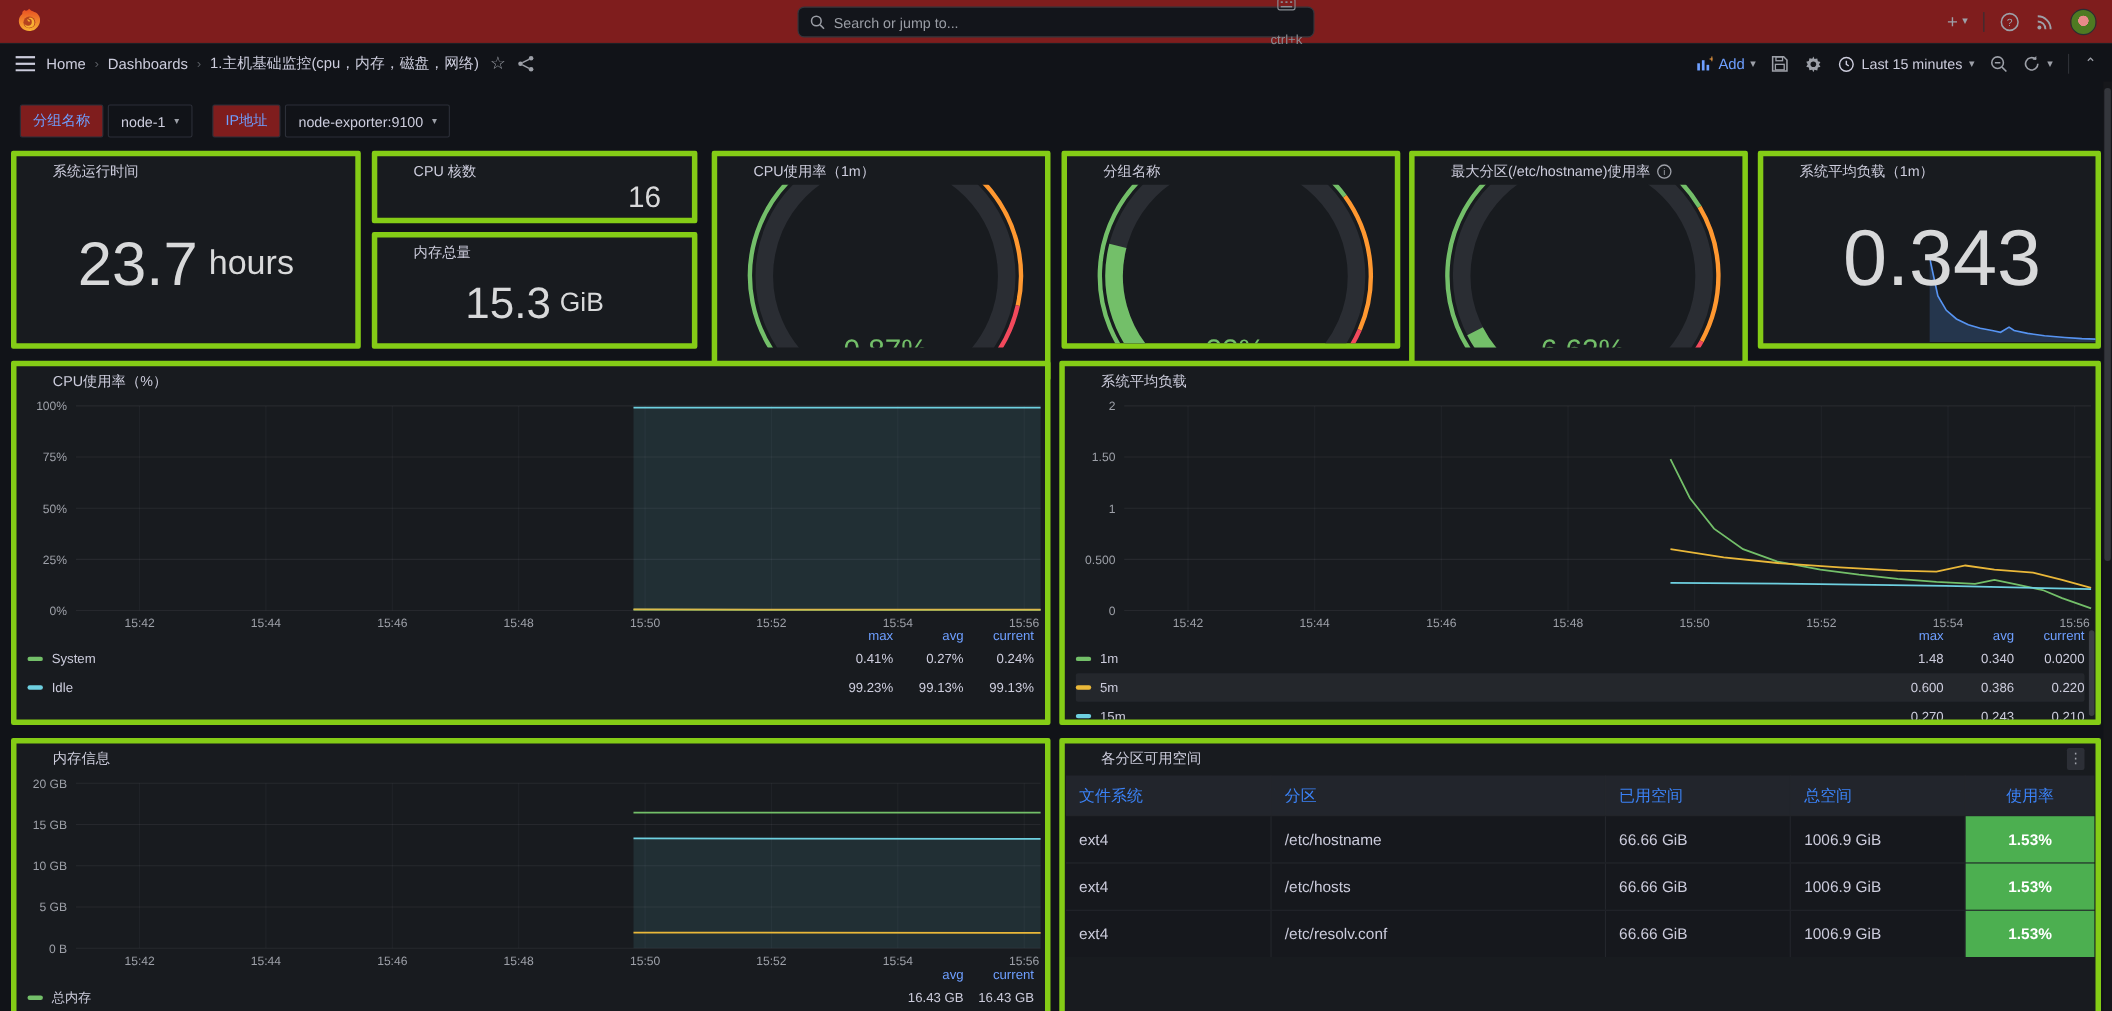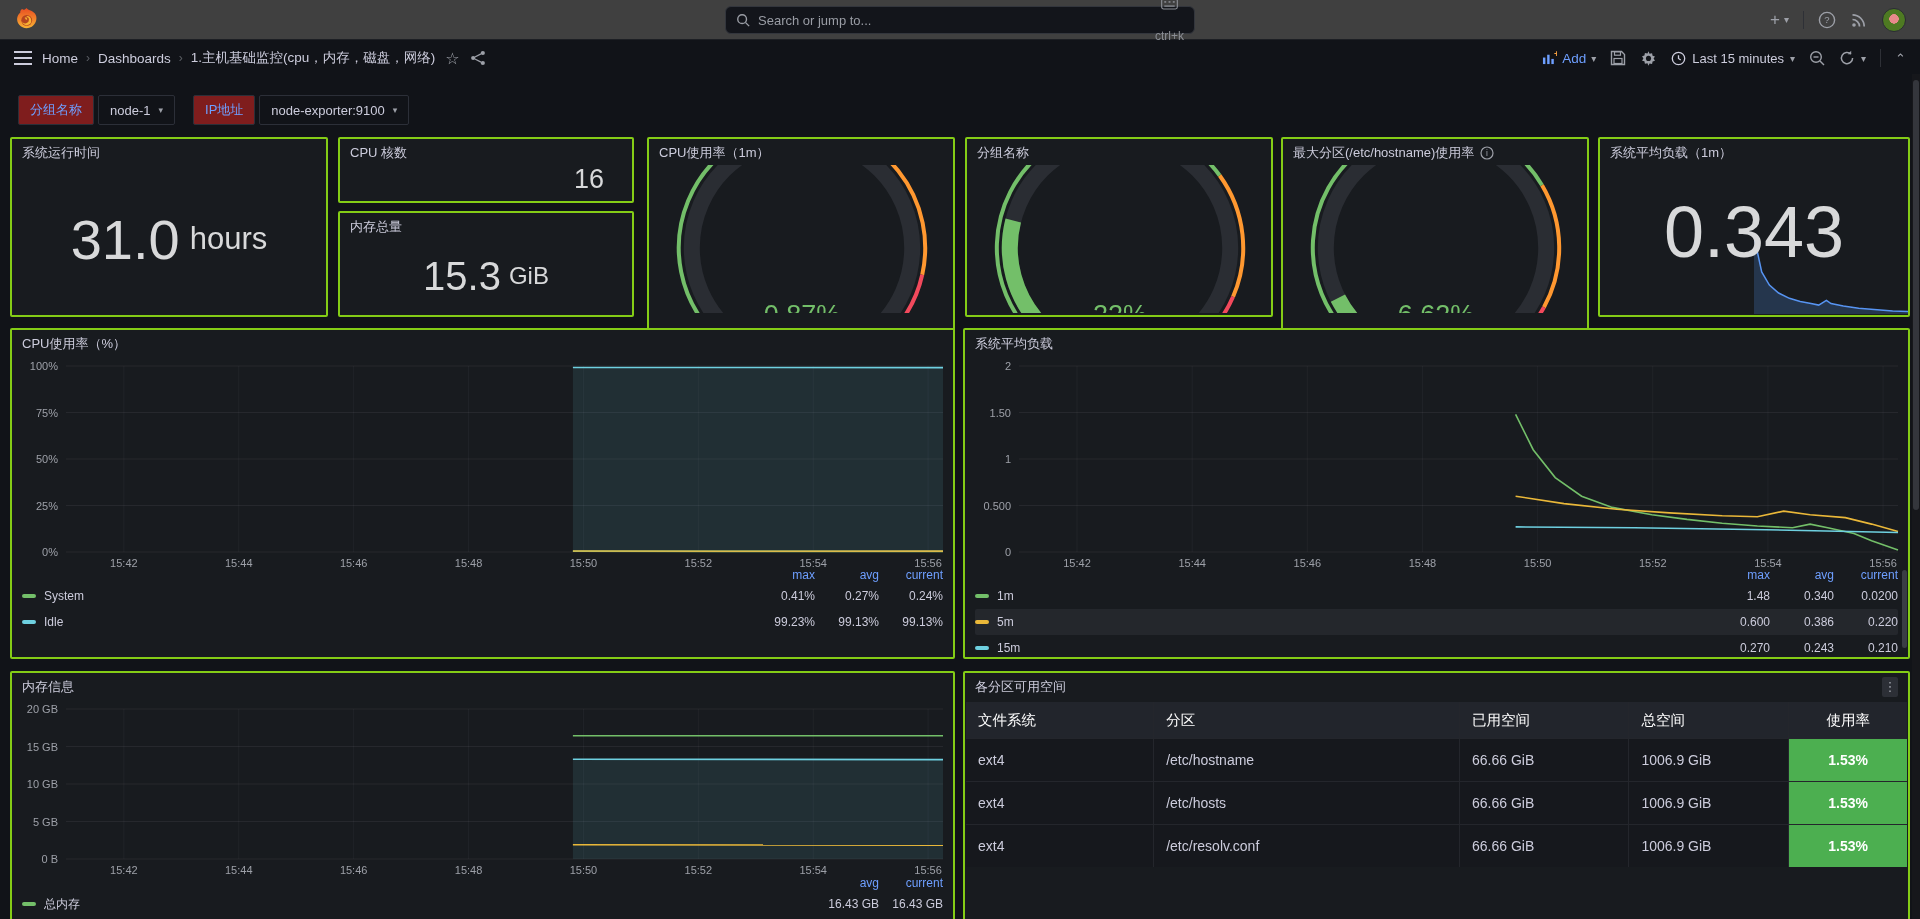--- a/index.html
+++ b/index.html
@@ -1,21 +1,21 @@
 <!DOCTYPE html>
 <html><head>
 <meta charset="utf-8">
 <style>
   * { margin:0; padding:0; box-sizing:border-box; }
   html,body { width:1920px; height:919px; overflow:hidden; background:#111318;
     font-family:"Liberation Sans","DejaVu Sans",sans-serif; color:#ccccdc; }
   #app { position:relative; width:1920px; height:919px; }
 
   
-  .topnav { position:absolute; left:0; top:0; width:100%; height:40px; background:#404040;
+  .topnav { position:absolute; left:0; top:0; width:100%; height:40px; background:#7f1d1d;
     border-bottom:1px solid #1d1f24; display:flex; align-items:center; padding:0 14px; }
   .logo { width:25px; height:25px; }
   .searchbox { position:absolute; left:50%; top:6px; transform:translateX(-50%); width:470px; height:28px;
     background:#13151b; border:1px solid #33363d; border-radius:6px; display:flex; align-items:center;
     padding:0 10px; gap:8px; color:#9a9da5; font-size:13px; cursor:text; }
   .searchbox .ph { flex:1; }
   .kbd-hint { display:flex; align-items:center; gap:19px; color:#8a8d94; font-size:12px;flex-direction:column; }
   .nav-right { margin-left:auto; display:flex; align-items:center; gap:14px; }
   .icon { color:#9da0a8; display:inline-flex; align-items:center; justify-content:center; }
   .vdiv { width:1px; height:18px; background:#2e3036; }
@@ -36,21 +36,21 @@
   
   .vars { position:absolute; left:18px; top:95px; display:flex; gap:18px; }
   .var-group { display:flex; gap:4px; }
   .var-box { height:30px; display:flex; align-items:center; padding:0 11px; font-size:13px;
     border:1px solid #2c2f38; border-radius:2px; background:#7f1d1d; }
   .var-label { color:#6e9fff; }
   .var-value { color:#ccccdc; background:#111318; gap:8px; cursor:pointer; }
   .var-value .chev { font-size:9px; }
 
   
-  .panel { position:absolute; background:#181b1f; border:2px solid #84cc16; border-radius:2px; overflow:hidden; }
+  .panel { position:absolute; background:#181b1f; border:5px solid #84cc16; border-radius:2px; overflow:hidden;padding-left:23px; }
   .ptitle { height:28px; line-height:28px; padding:0 10px; font-size:13px; color:#ccccdc; white-space:nowrap;
     display:flex; align-items:center; gap:6px; }
   .big-center { position:absolute; left:0; right:0; top:24px; bottom:0; display:flex;
     align-items:center; justify-content:center; color:#d8d9da; }
   .unit { font-weight:500; }
   .gaugebox { position:absolute; left:0; right:0; top:26px; bottom:4px; }
   .spark { position:absolute; left:50%; right:1px; bottom:1px; height:84px; }
   .statnum { position:relative; z-index:2;text-align:right; }
 
   
@@ -66,21 +66,21 @@
   .lg-name i { width:14px; height:4px; border-radius:2px; display:inline-block; }
   .lg-col { width:64px; text-align:right; }
   .lg-scroll { position:absolute; right:1px; top:240px; width:5px; height:78px; background:#3a3d44; border-radius:3px; }
 
   
   .tbl { position:absolute; left:1px; right:1px; top:29px; }
   .trow { display:grid; grid-template-columns:20% 32.5% 18% 17% 12.5%; align-items:stretch; }
   .th, .td { display:flex; align-items:center; padding:0 12px; font-size:14px; border-right:1px solid #24262c; }
   .trow > div:last-child { border-right:none; }
   .thead { height:36px; background:#22252c; }
-  .th { color:#ffffff; font-size:14.5px; cursor:pointer; }
+  .th { color:#3b82f6; font-size:14.5px; cursor:pointer; }
   .tbody-row { height:43px; background:#16181d; border-top:1px solid #24262c; }
   .td { color:#ccccdc; }
   .td.usage { padding:0; color:#fff; font-weight:700; justify-content:center; }
 
   .kebab { margin-left:auto; color:#9da0a8; background:#2c2f36; border-radius:2px; width:16px; height:20px;
     display:flex; align-items:center; justify-content:center; font-size:13px; cursor:pointer; }
 
   
   .pagescroll { position:absolute; right:0; top:74px; width:8px; bottom:0; background:#16171b; }
   .pagescroll .thumb { position:absolute; top:6px; left:1px; width:6px; height:430px; background:#34363c; border-radius:3px; }
@@ -217,21 +217,21 @@
         <div class="var-box var-value">
           <span>node-exporter:9100</span>
           <span class="chev">▾</span>
         </div>
       </div>
     </div>
 
   <div class="panel" style="left:10px; top:137px; width:318px; height:180px;">
     <div class="ptitle">系统运行时间</div>
     <div class="big-center" style="gap:10px;">
-      <span style="font-size:56px; font-weight:500;">31.0</span>
+      <span style="font-size:56px; font-weight:500;">23.7</span>
       <span class="unit" style="font-size:31px;">hours</span>
     </div>
   </div>
 
   <div class="panel" style="left:338px; top:137px; width:296px; height:66px;">
     <div class="ptitle">CPU 核数</div>
     <div class="big-center" style="justify-content:flex-end; padding-right:28px; top:18px;">
       <span style="font-size:27px; font-weight:500;">16</span>
     </div>
   </div>

